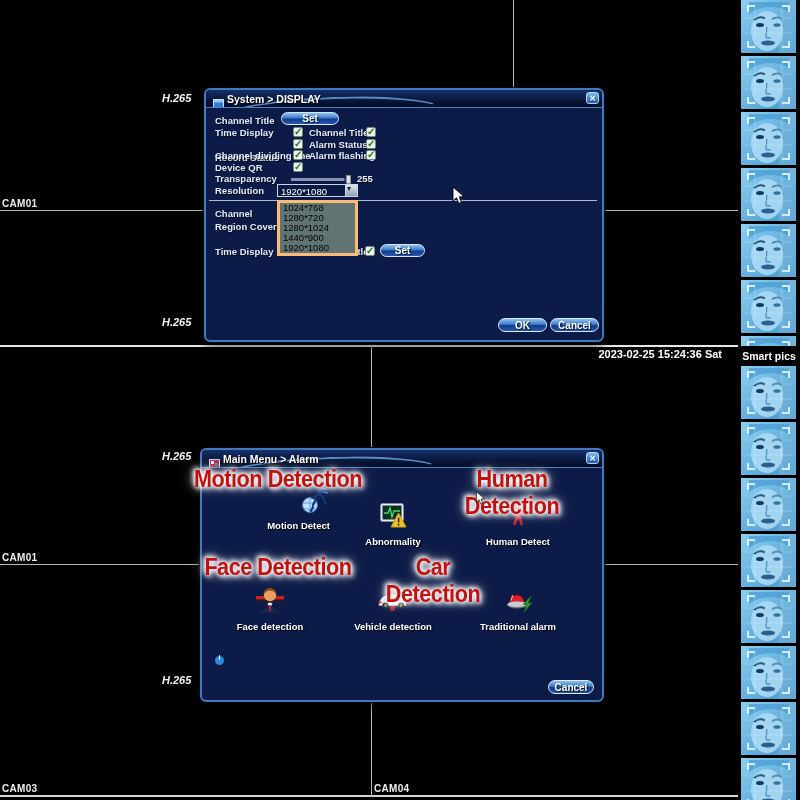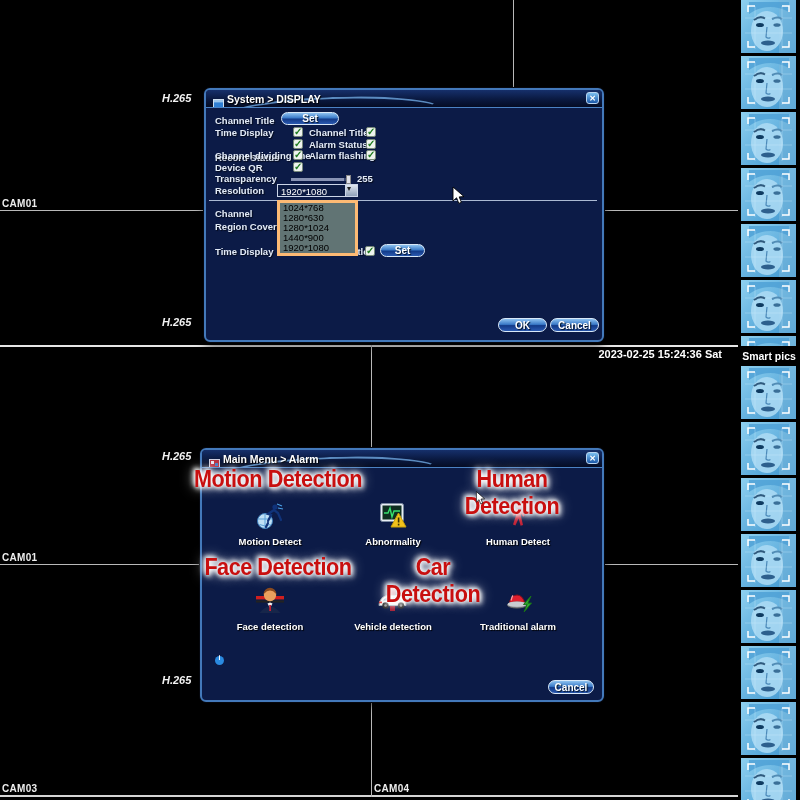--- a/index.html
+++ b/index.html
@@ -567,21 +567,21 @@
     <div class="lbl" style="left:9px;top:118px;">Channel</div>
     <div class="lbl" style="left:9px;top:131px;">Region Cover</div>
 
     <div class="lbl" style="left:9px;top:156px;">Time Display</div>
     <div class="lbl" style="left:103px;top:156px;">Channel Title</div>
     <div class="cb" style="left:159px;top:156px;"></div>
     <div class="btn" style="left:174px;top:154px;width:45px;height:13px;line-height:12px;">Set</div>
 
     <div class="dd-list" style="left:71px;top:110px;width:81px;">
       <div class="dd-opt">1024*768</div>
-      <div class="dd-opt">1280*630</div>
+      <div class="dd-opt">1280*720</div>
       <div class="dd-opt">1280*1024</div>
       <div class="dd-opt">1440*900</div>
       <div class="dd-opt">1920*1080</div>
     </div>
 
     <div class="btn" style="left:292px;top:228px;width:49px;height:14px;line-height:13px;">OK</div>
     <div class="btn" style="left:344px;top:228px;width:49px;height:14px;line-height:13px;">Cancel</div>
   </div>
 
   <div class="dlg" style="left:200px;top:448px;width:400px;height:250px;">
@@ -591,21 +591,21 @@
         <svg width="11" height="9">
             <rect x="0.5" y="0.5" width="10" height="8" fill="#b8303e" stroke="#cfd0e0"></rect>
             <rect x="2" y="2" width="3" height="3" fill="#e8e8f0"></rect>
             <rect x="6" y="4" width="3" height="3" fill="#4a7ac0"></rect>
           </svg>
       </span>
       <span class="ttext">Main Menu &gt; Alarm</span>
     </div>
     <div class="dlg-close"></div>
 
-    <div class="alarm-item" style="left:8px;top:52px;">
+    <div class="alarm-item" style="left:8px;top:36px;text-align:right;">
       <span class="ai-icon">
         <svg width="30" height="28" viewBox="0 0 30 28">
           <circle cx="10" cy="19" r="7.5" fill="#bfe0f5" stroke="#3a7ab8"></circle>
           <path d="M3.5 17 h13 M10 11.5 v15 M4.5 22.5 q5.5 3 11 0" stroke="#5aa0d8" fill="none" stroke-width="1"></path>
           <circle cx="20" cy="5" r="2.6" fill="#10337a"></circle>
           <path d="M19 8 l-6 4 l3 1 l-3 6 M19 8 l4 3 l3 7 M13 21 l-2 4" stroke="#10337a" stroke-width="2.2" fill="none" stroke-linecap="round"></path>
           <path d="M22 2 l5 2 M23 6 l5 1" stroke="#4aa0e8" stroke-width="1.2"></path>
         </svg>
       </span>
       <span class="ai-label">Motion Detect</span>

